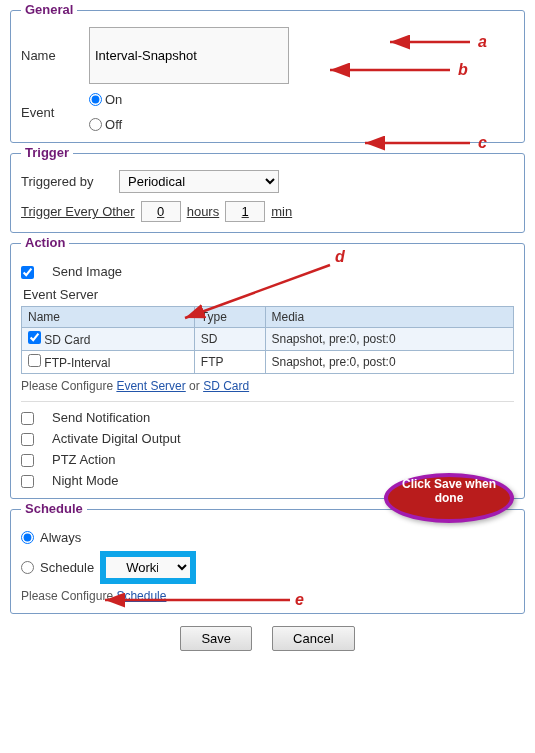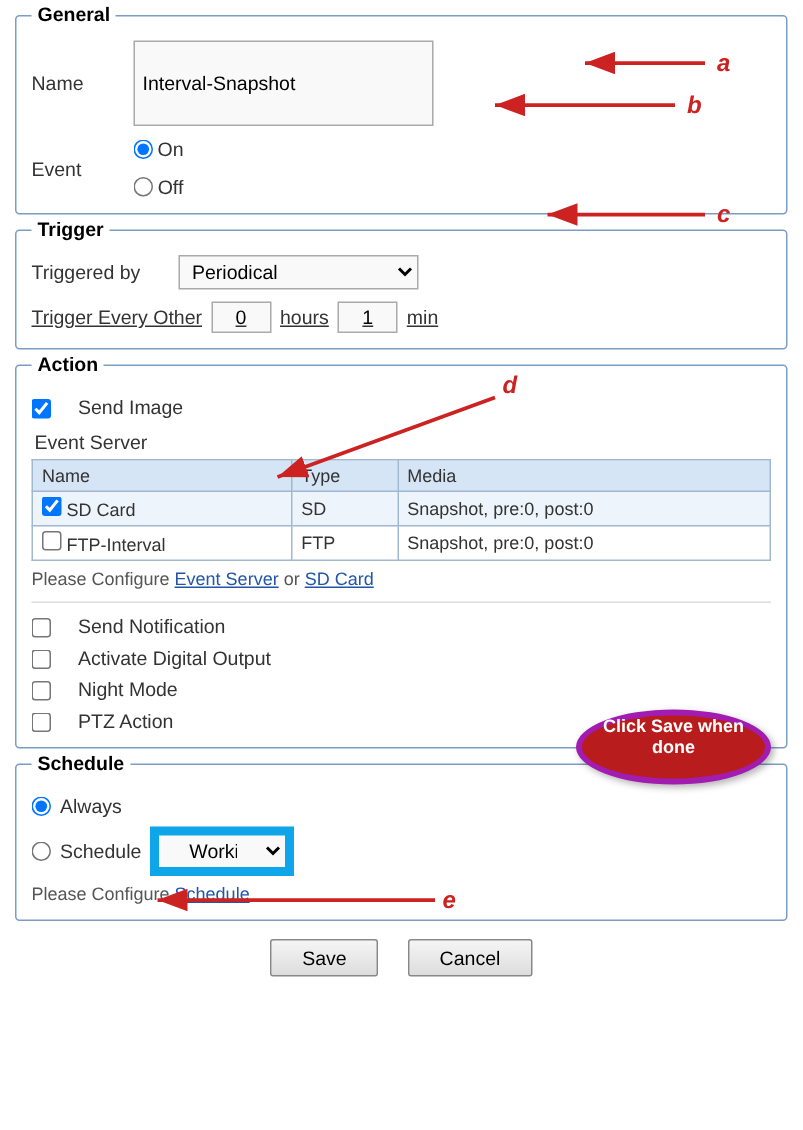--- a/index.html
+++ b/index.html
@@ -23,21 +23,21 @@
       padding: 8px 10px 10px 10px;
       position: relative;
     }
     .section-title {
       position: absolute;
       top: -9px;
       left: 10px;
       background: #fff;
       padding: 0 4px;
       font-weight: bold;
-      color: #000000;
+      color: #701a75;
       font-size: 13px;
     }
     .form-row {
       display: flex;
       align-items: center;
       margin-top: 8px;
       gap: 8px;
     }
     .form-label {
       min-width: 60px;
@@ -315,26 +315,26 @@
       <span>Send Notification</span>
     </div>
 
     <div class="checkbox-row">
       <input type="checkbox" style="">
       <span>Activate Digital Output</span>
     </div>
 
     <div class="checkbox-row">
       <input type="checkbox" style="">
+      <span>PTZ Action</span>
+    </div>
+
+    <div class="checkbox-row">
+      <input type="checkbox" style="">
       <span>Night Mode</span>
-    </div>
-
-    <div class="checkbox-row">
-      <input type="checkbox" style="">
-      <span>PTZ Action</span>
     </div>
   </div>
 
   <div class="section schedule-section" style="position:relative;">
     <div class="section-title">Schedule</div>
 
     <div class="always-row">
       <input type="radio" name="schedule_type" checked="" style="">
       <span>Always</span>
     </div>

